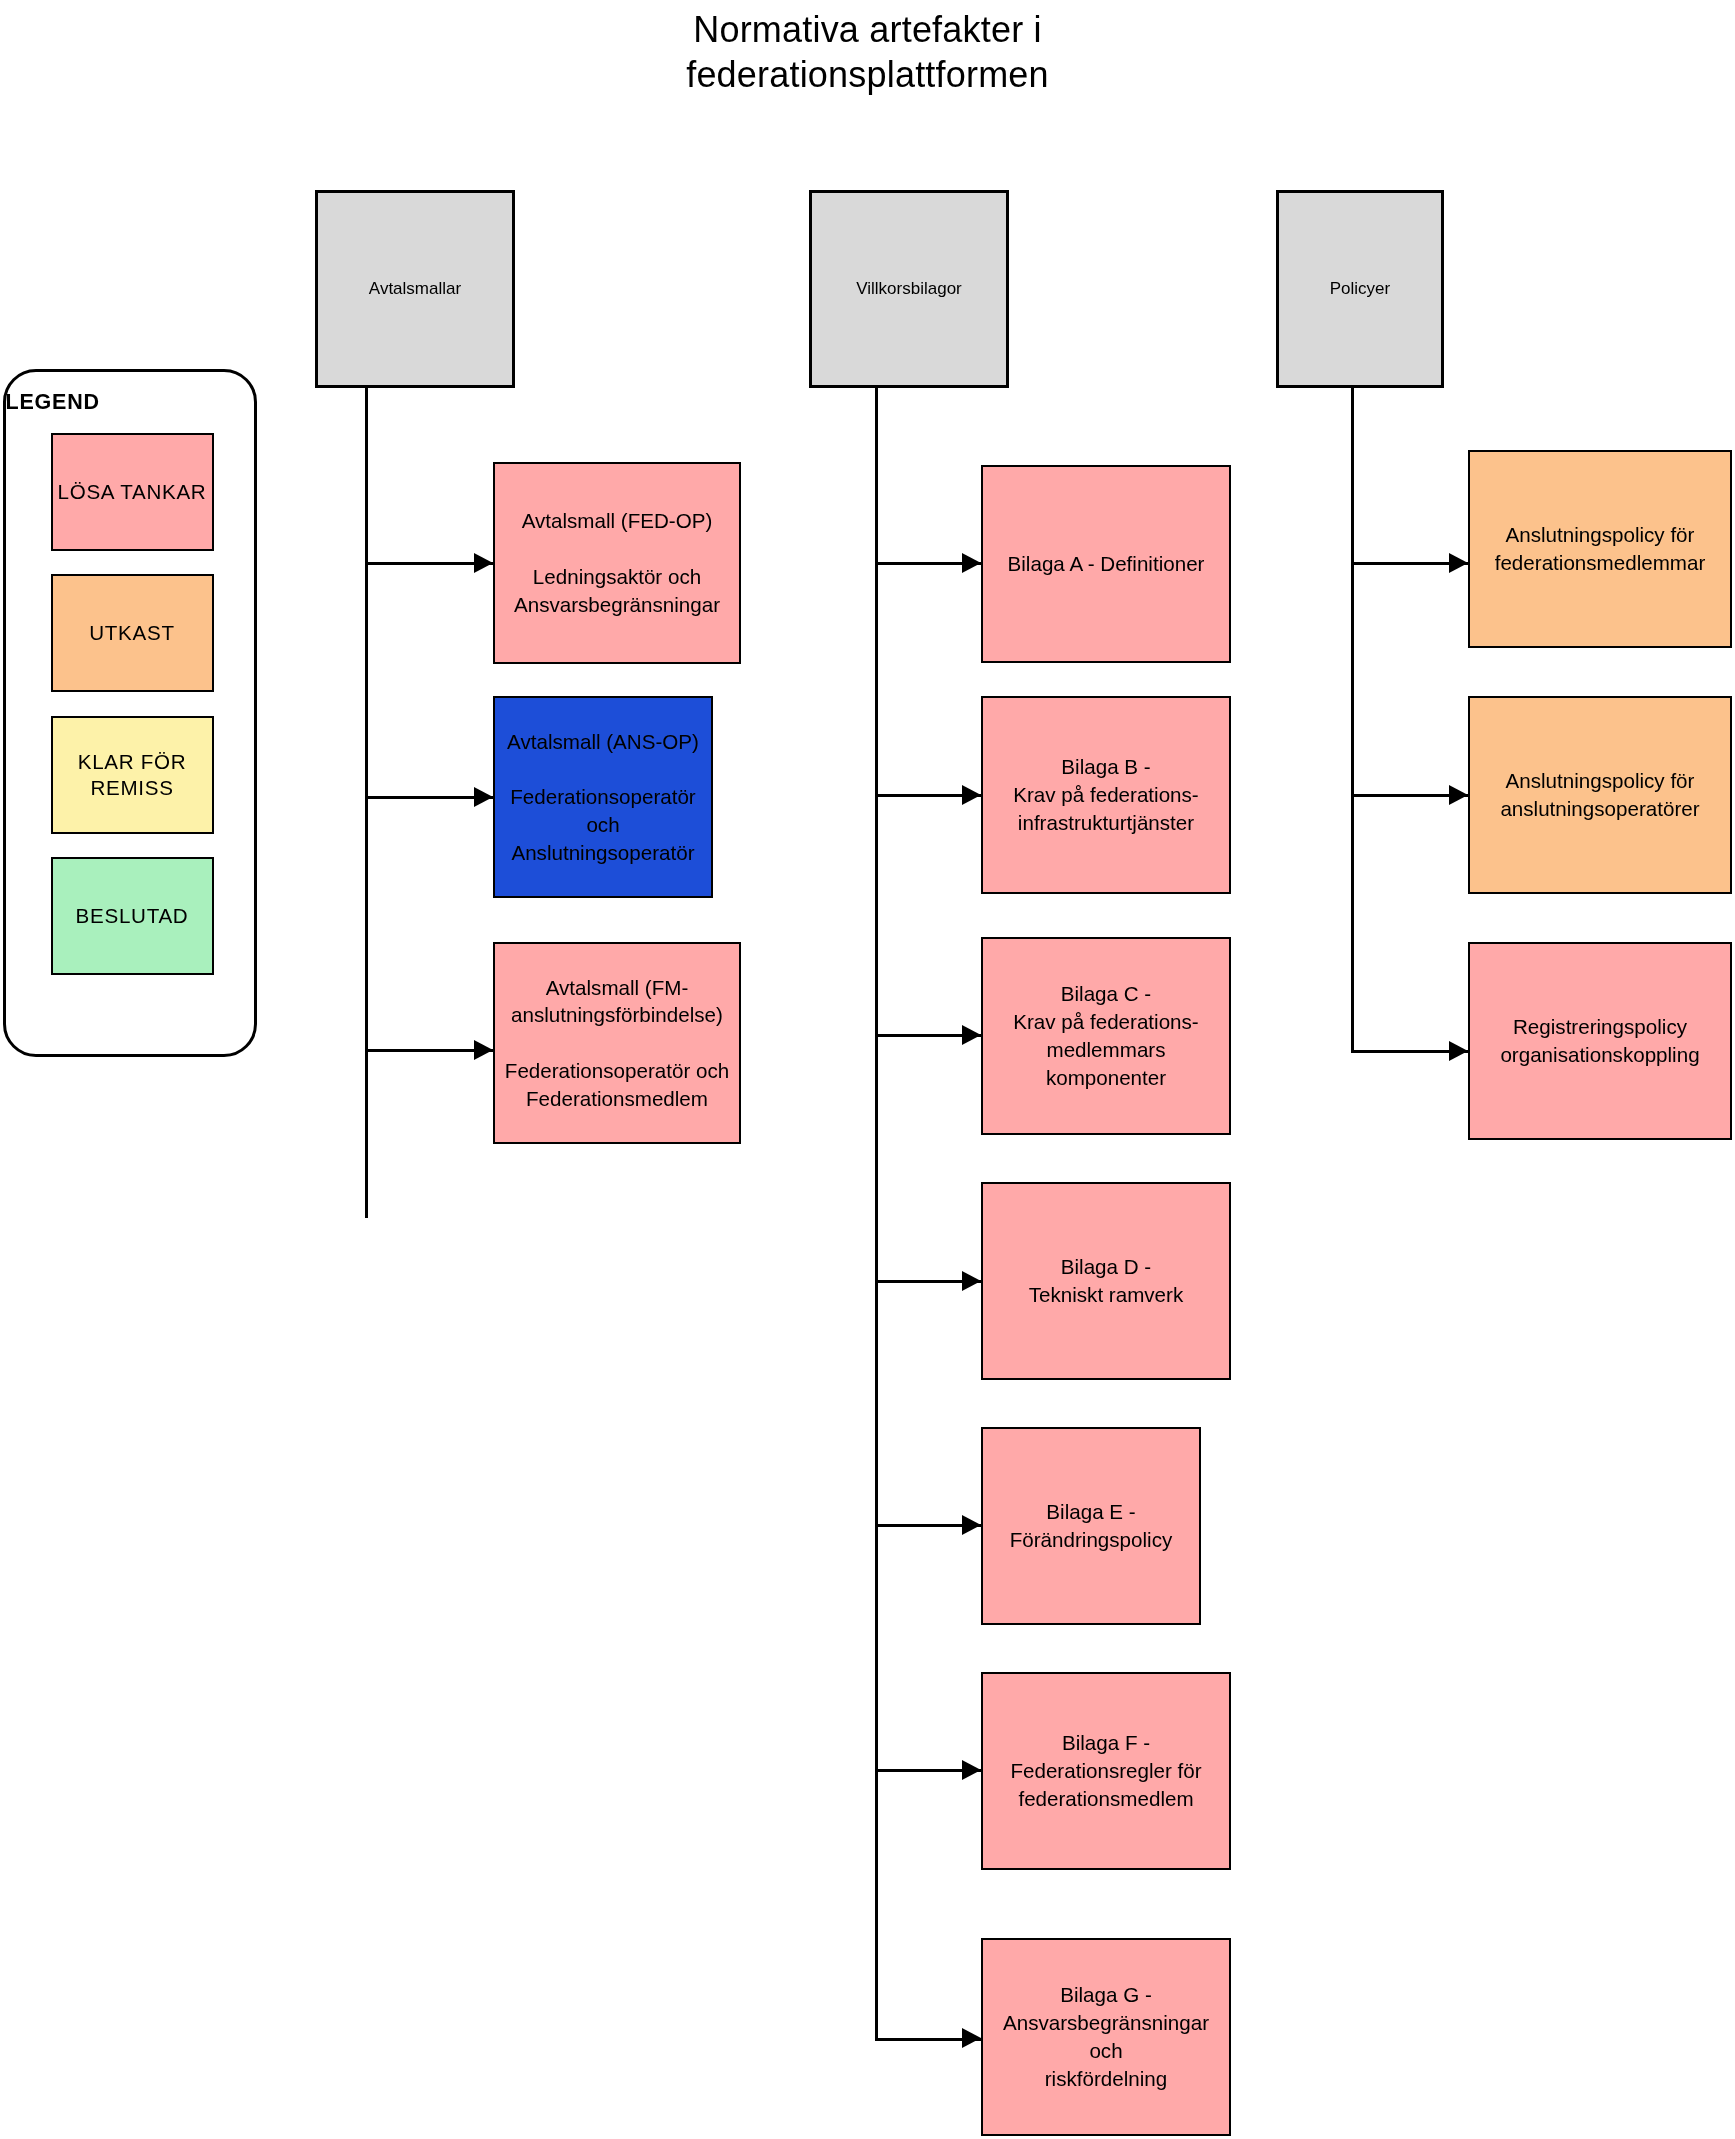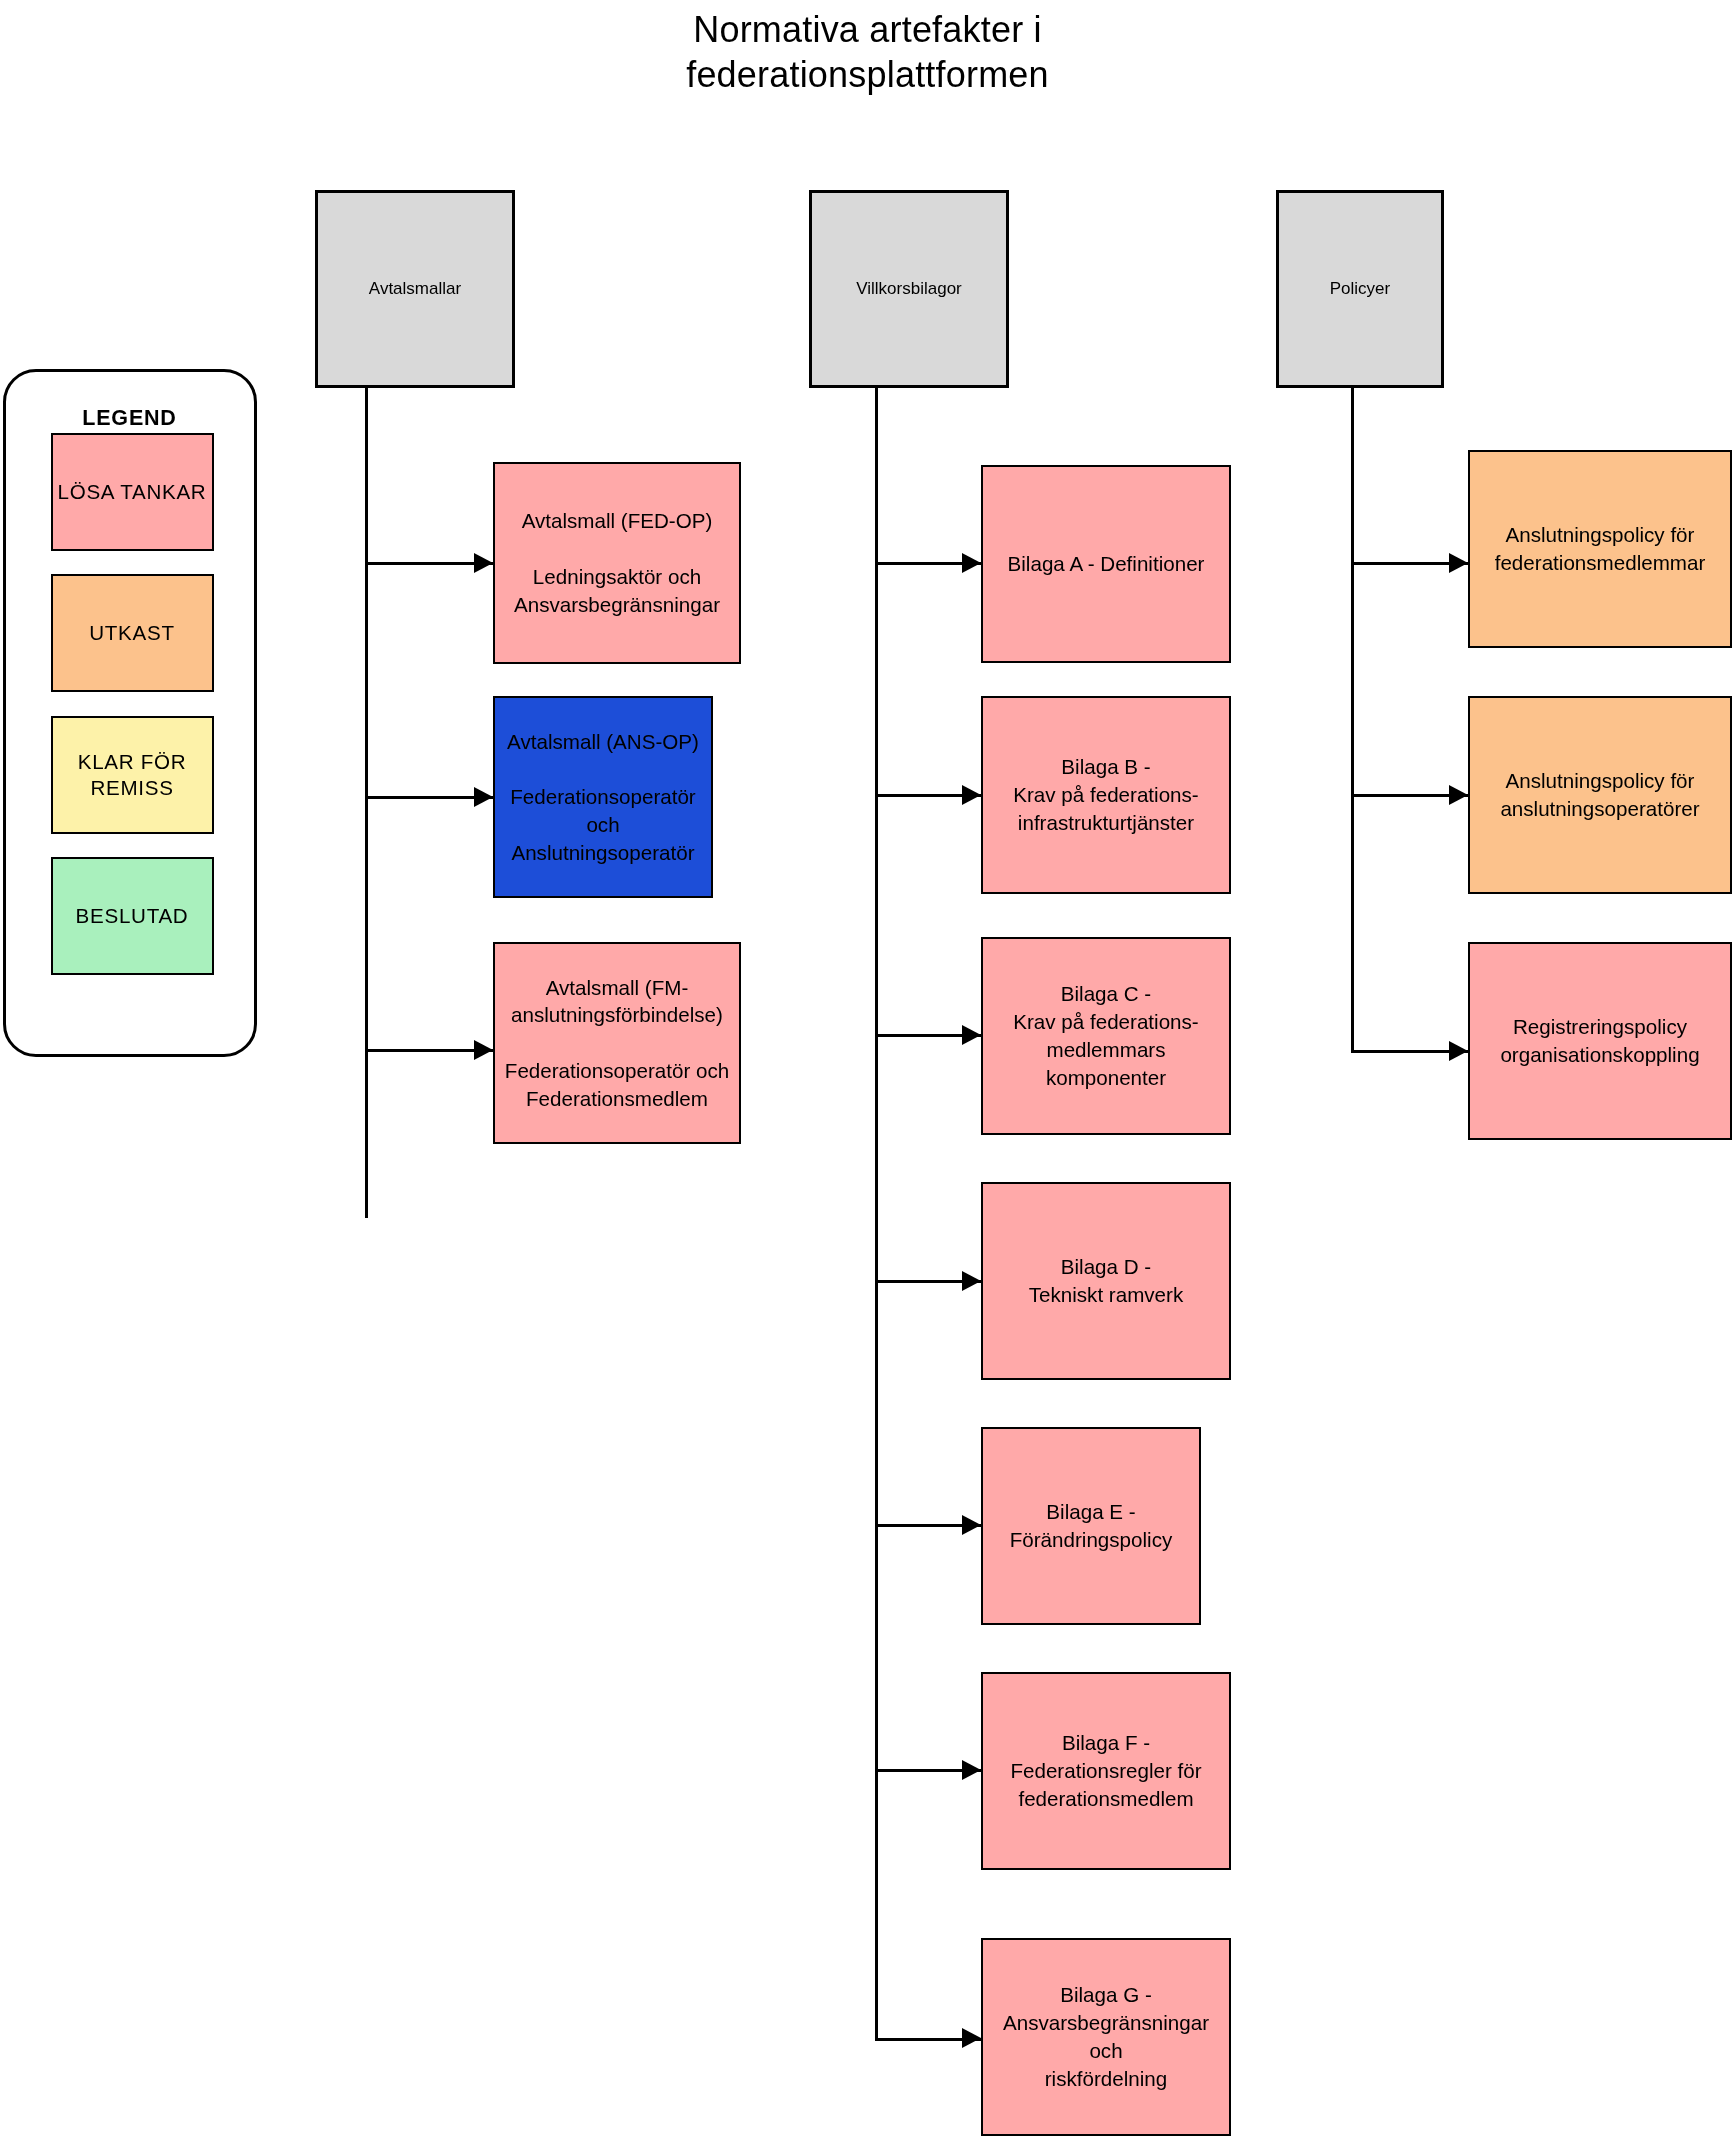--- a/index.html
+++ b/index.html
@@ -33,23 +33,23 @@
   #legend {
     position: absolute;
     left: 2.5px; top: 369px;
     width: 254px; height: 688px;
     border: 3.3px solid #000000;
     border-radius: 33px;
     background: #ffffff;
   }
   #legend-title {
     position: absolute;
-    left: 0; top: 34px;
+    left: 0; top: 18px;
     width: 100%;
-    text-align: center;
+    text-align: left;
     font-size: 21.5px;
     font-weight: bold;
     letter-spacing: 0.8px;
     color: #000000;
   }
   .legend-swatch {
     position: absolute;
     left: 45px;
     width: 163px;
     height: 118px;

